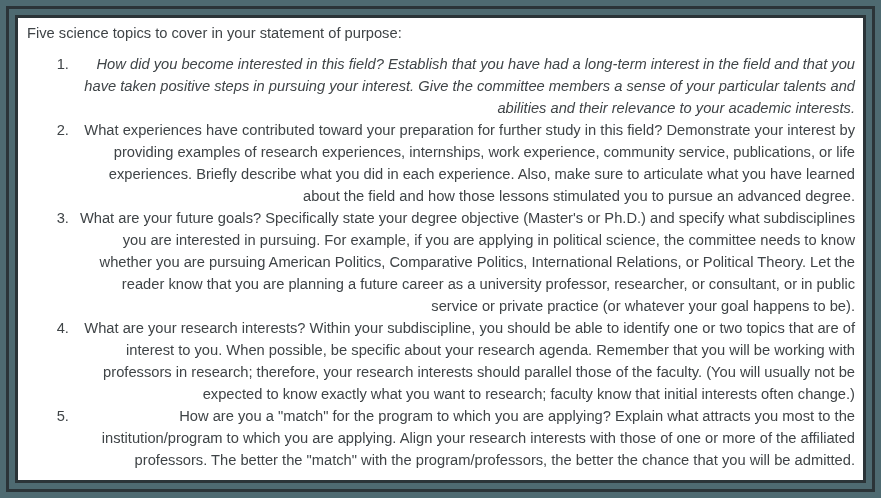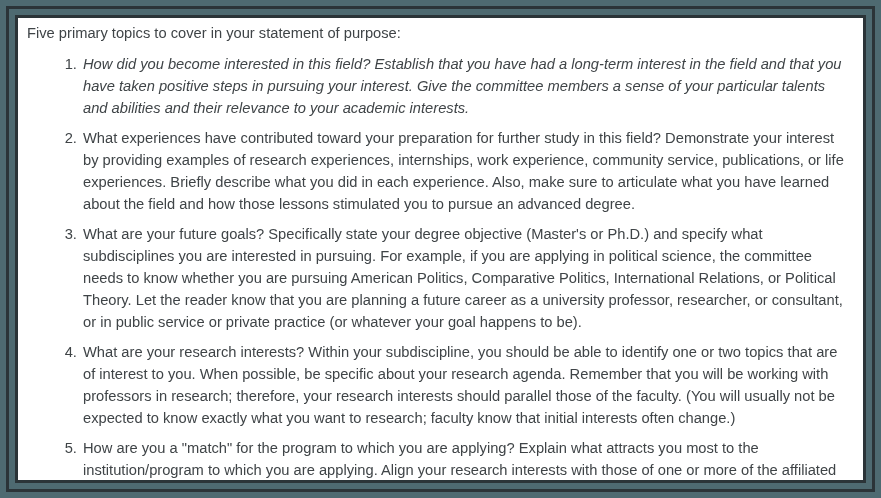--- a/index.html
+++ b/index.html
@@ -34,38 +34,39 @@
     line-height: 22px;
   }
   .heading {
     margin: 0;
   }
   ol.topic-list {
     margin: 9px 0 0 0;
     padding-left: 46px;
   }
   ol.topic-list li {
-    margin: 8px;
+    margin: 0;
     padding-left: 2px;
+    text-align: right;
   }
   ol.topic-list li::marker {
     color: #3f4447;
   }
   .italic {
     font-style: italic;
   }
 </style>
 </head>
 <body>
 
 <div class="frame-outer"></div>
 
 <div class="frame-inner">
   <div class="content">
-    <p class="heading">Five primary topics to cover in your statement of purpose:</p>
+    <p class="heading">Five science topics to cover in your statement of purpose:</p>
     <ol class="topic-list">
         <li><span class="italic">How did you become interested in this field? Establish that you have had a long-term interest in the field and that you have taken positive steps in pursuing your interest. Give the committee members a sense of your particular talents and abilities and their relevance to your academic interests.</span></li>
         <li><span>What experiences have contributed toward your preparation for further study in this field? Demonstrate your interest by providing examples of research experiences, internships, work experience, community service, publications, or life experiences. Briefly describe what you did in each experience. Also, make sure to articulate what you have learned about the field and how those lessons stimulated you to pursue an advanced degree.</span></li>
         <li><span>What are your future goals? Specifically state your degree objective (Master's or Ph.D.) and specify what subdisciplines you are interested in pursuing. For example, if you are applying in political science, the committee needs to know whether you are pursuing American Politics, Comparative Politics, International Relations, or Political Theory. Let the reader know that you are planning a future career as a university professor, researcher, or consultant, or in public service or private practice (or whatever your goal happens to be).</span></li>
         <li><span>What are your research interests? Within your subdiscipline, you should be able to identify one or two topics that are of interest to you. When possible, be specific about your research agenda. Remember that you will be working with professors in research; therefore, your research interests should parallel those of the faculty. (You will usually not be expected to know exactly what you want to research; faculty know that initial interests often change.)</span></li>
         <li><span>How are you a "match" for the program to which you are applying? Explain what attracts you most to the institution/program to which you are applying. Align your research interests with those of one or more of the affiliated professors. The better the "match" with the program/professors, the better the chance that you will be admitted.</span></li>
       </ol>
   </div>
 </div>
 

